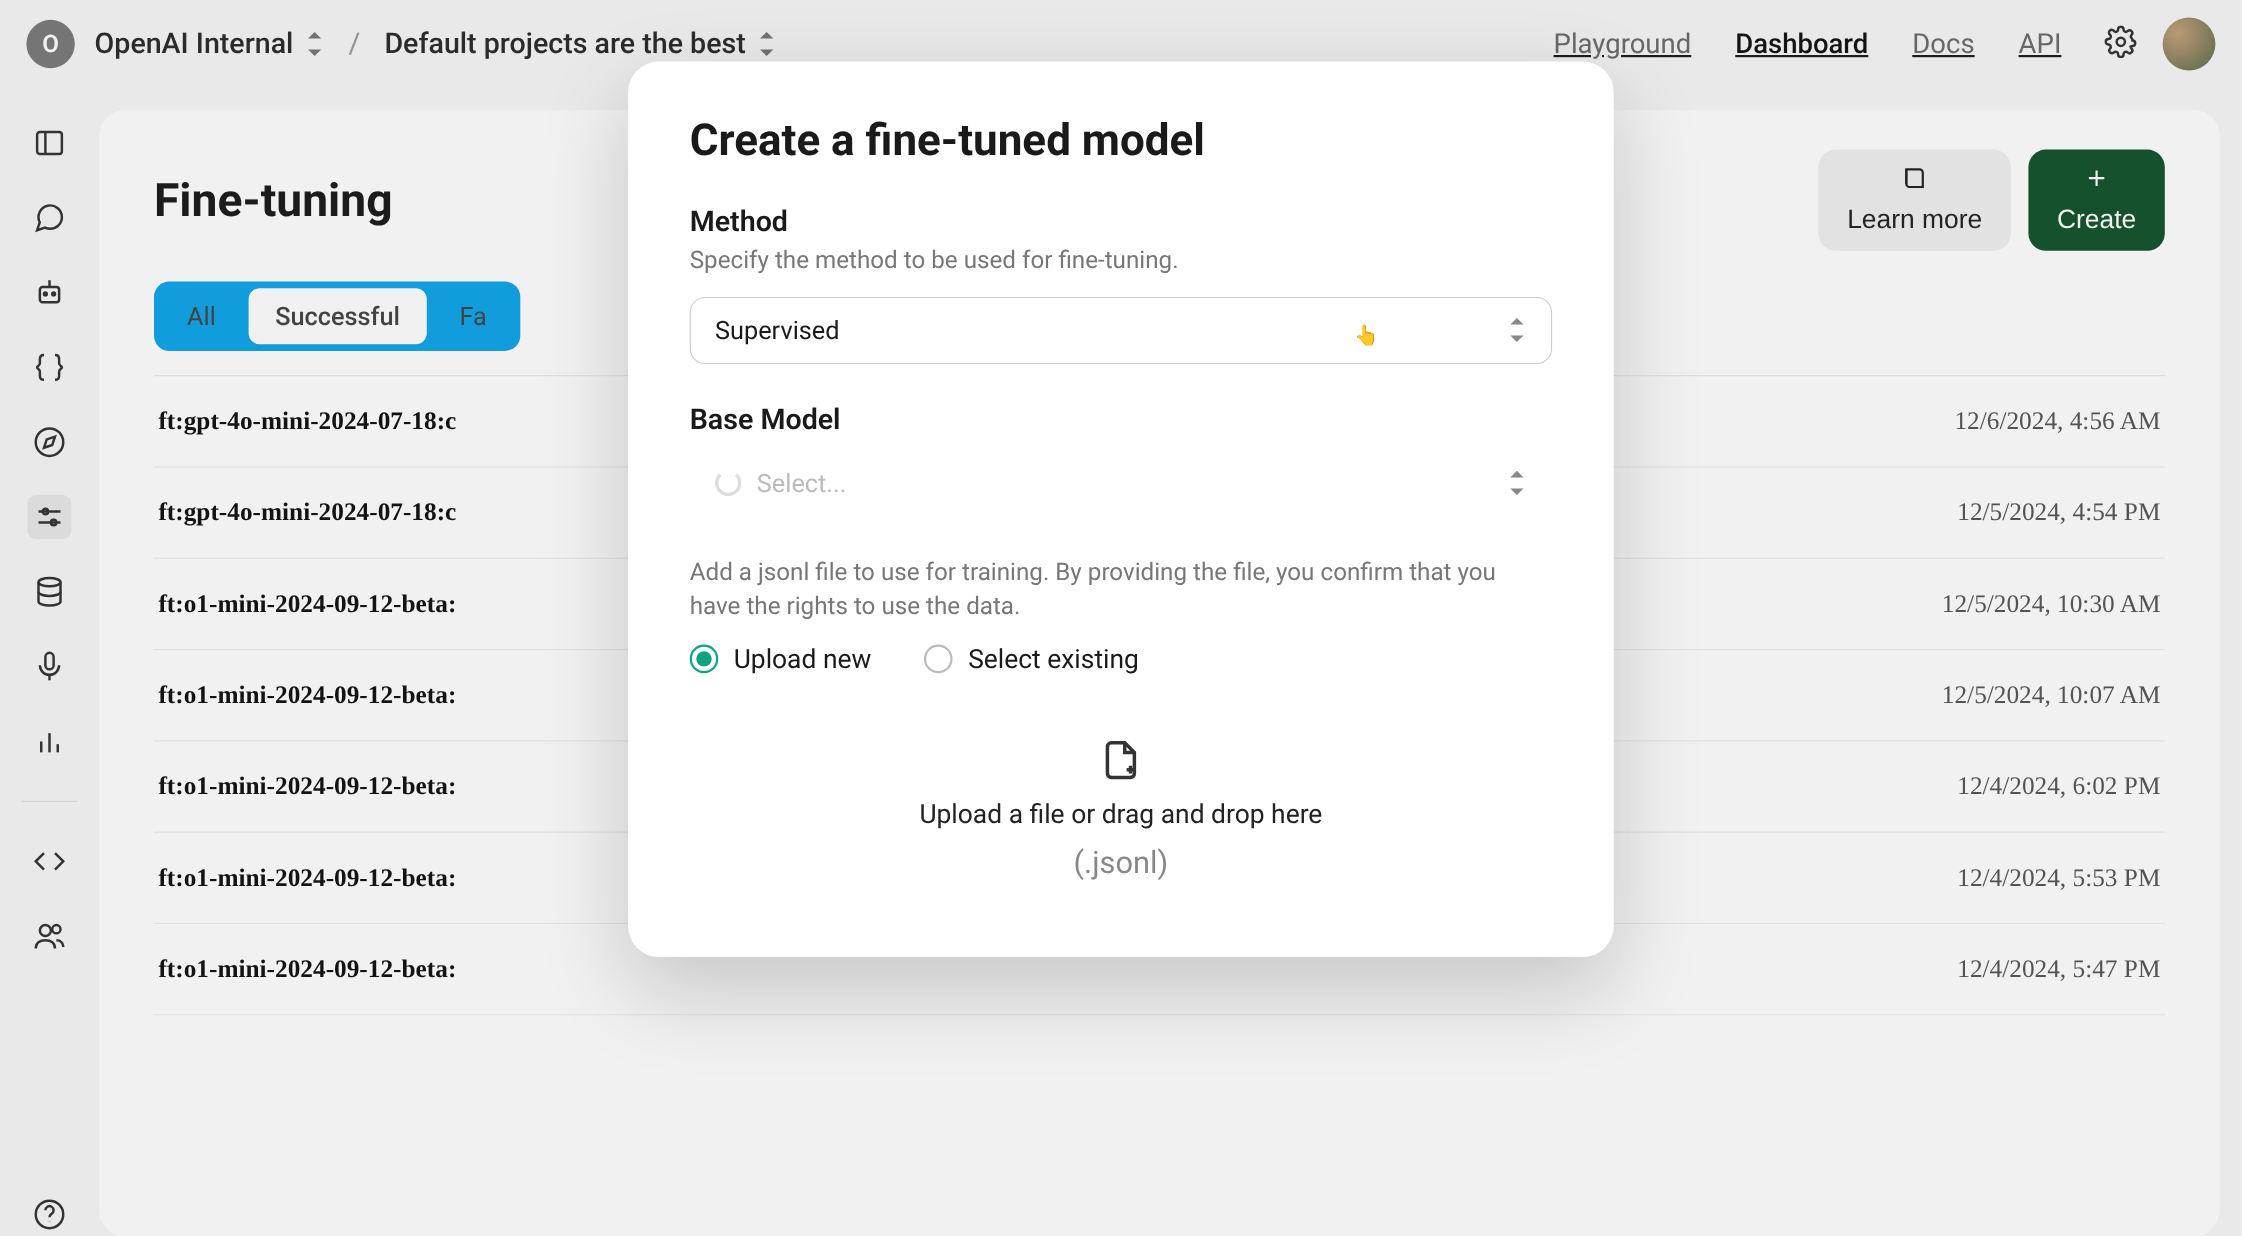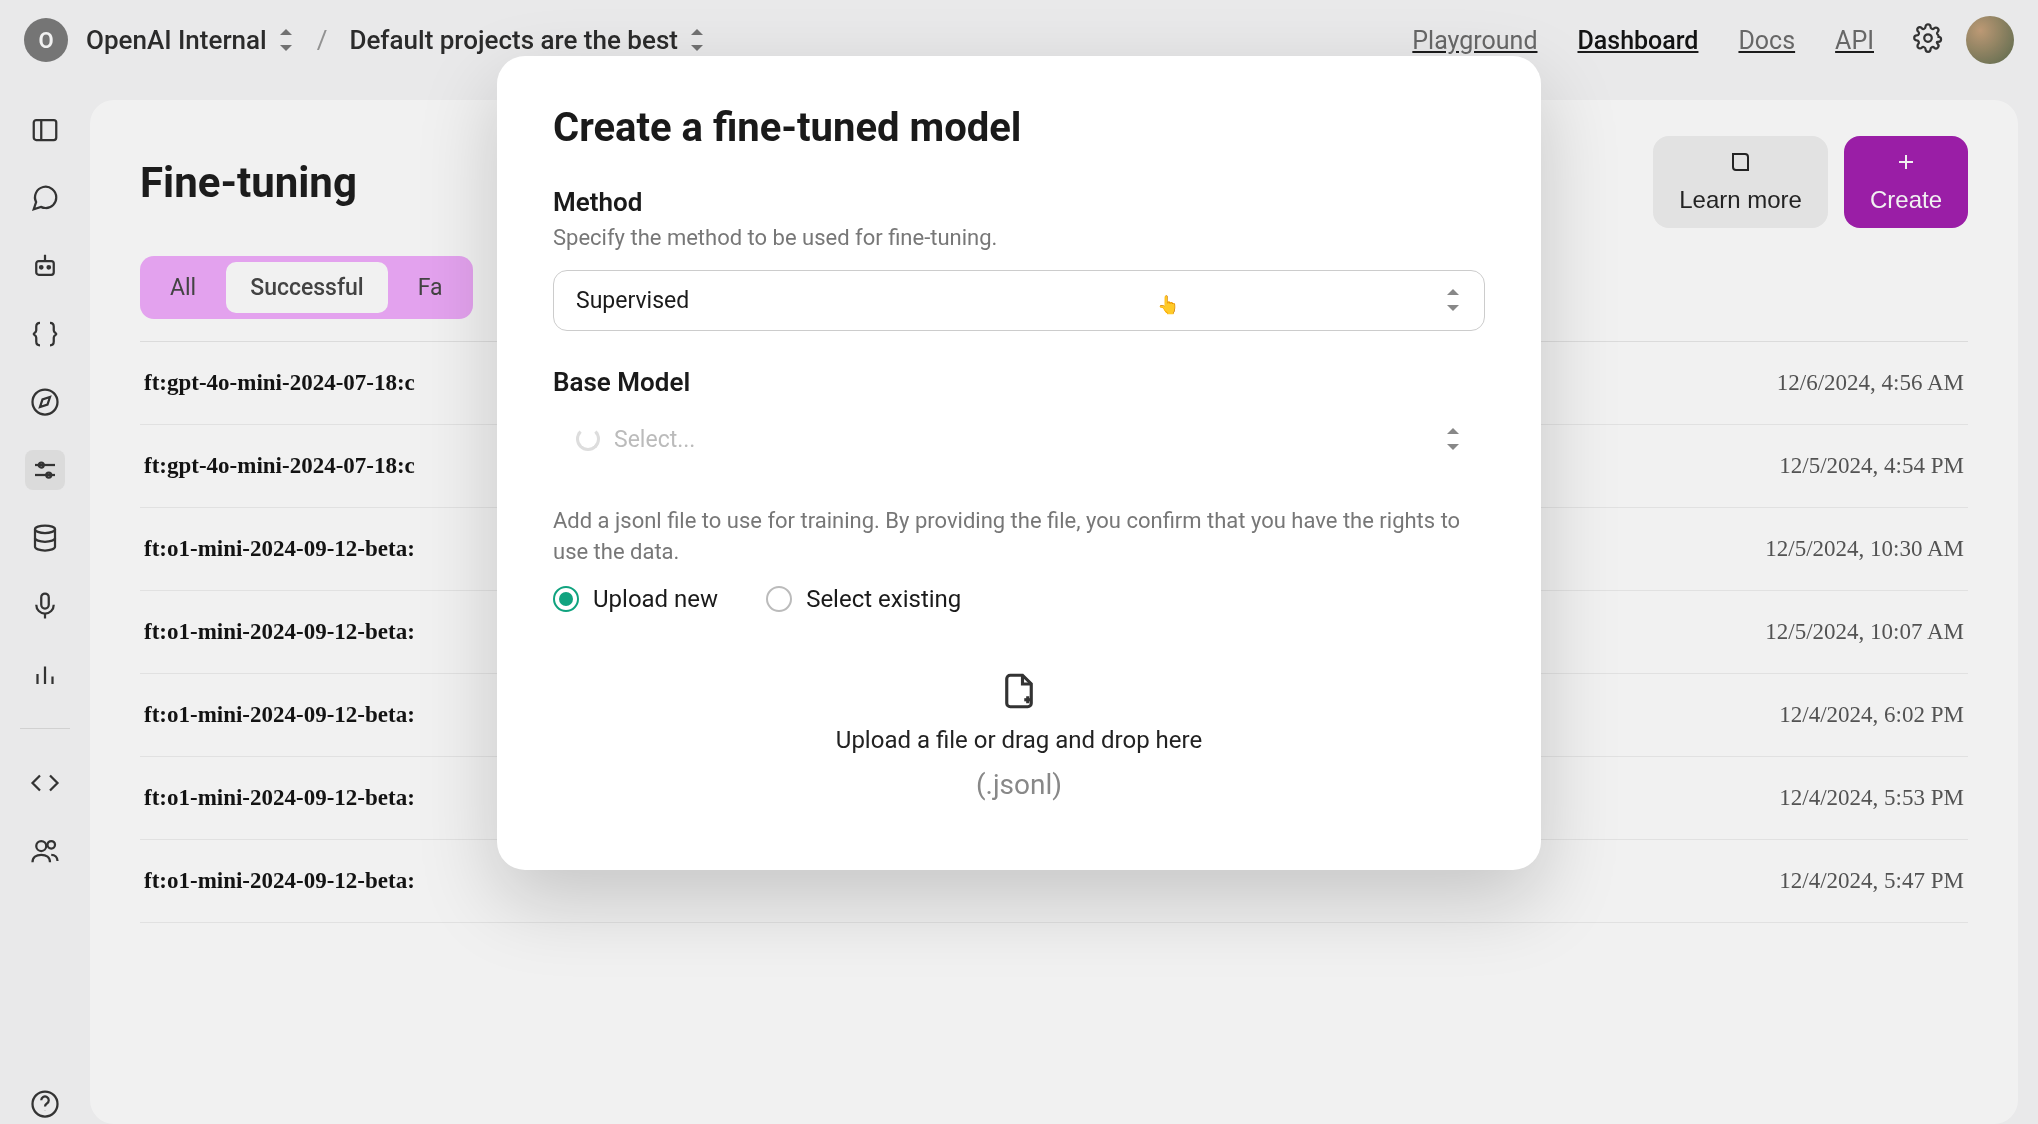--- a/index.html
+++ b/index.html
@@ -139,26 +139,26 @@
       display:flex;align-items:center;gap:12px;
       padding:14px 26px;
       border-radius:16px;
       font-size:24px;
       font-weight:500;
       cursor:pointer;
       border:none;
       flex-direction:column;
     }
     .btn-secondary{background:#efefef;color:#222;}
-    .btn-primary{background:#a21caf;color:#fff;text-align:right;}
+    .btn-primary{background:#14532d;color:#fff;text-align:right;}
     .btn svg{width:24px;height:24px;stroke:currentColor;fill:none;stroke-width:2;}
     
     .tabs{
       display:flex;gap:6px;
-      background:#f0abfc;border-radius:14px;padding:6px;
+      background:#0ea5e9;border-radius:14px;padding:6px;
       width:fit-content;
       margin-bottom:8px;
       justify-content:center;
     }
     .tab{
       padding:12px 24px;border-radius:10px;
       font-size:23px;color:#444;cursor:pointer;
     }
     .tab.active{background:#fff;font-weight:500;}
     
@@ -176,21 +176,21 @@
     
     .dim {
       position:absolute;inset:0;
       background:rgba(50,50,50,0.07);
       pointer-events:none;
     }
     .modal {
       position:absolute;
       left:50%;top:56px;
       transform:translateX(-50%);
-      width:1044px;
+      width:896px;
       background:#fff;
       border-radius:28px;
       padding:48px 56px 60px;
       box-shadow:0 30px 80px rgba(0,0,0,0.18);
     }
     .modal-title{font-size:40px;font-weight:700;margin-bottom:36px;}
     .field-label{font-size:26px;font-weight:600;margin-bottom:6px;}
     .field-desc{font-size:22px;color:#777;margin-bottom:16px;line-height:1.4;}
     .select{
       display:flex;align-items:center;justify-content:space-between;

